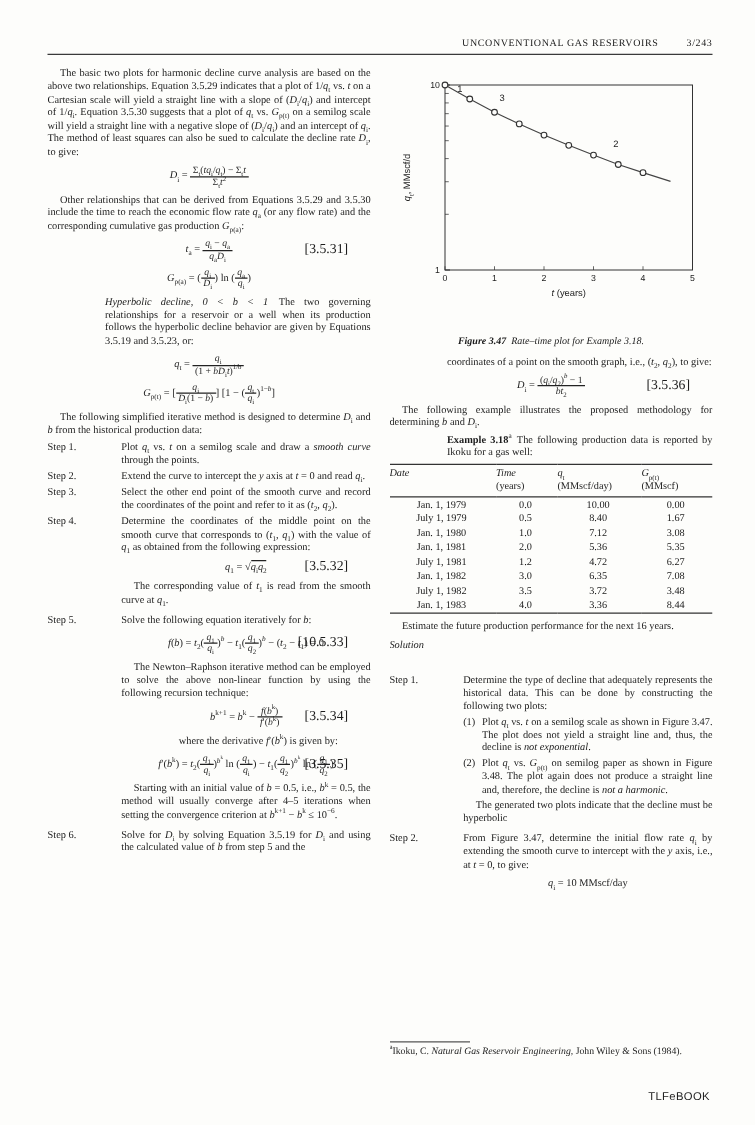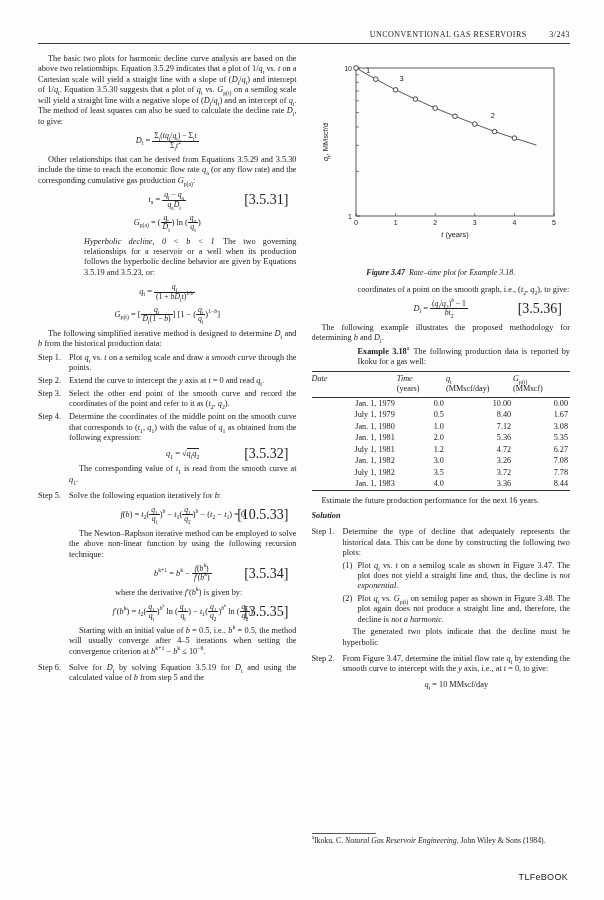--- a/index.html
+++ b/index.html
@@ -25,43 +25,43 @@
     position:absolute; top:54px; left:38px; right:34px; height:794px;
     display:flex; gap:15px;
   }
   .col { width:50%; height:794px; overflow:hidden; position:relative;
          font-size:8.3px; line-height:1.26; text-align:justify; }
   p.para { margin:0 0 3px; text-indent:10px; }
   p.noindent { text-indent:0;margin-left:46px; }
   p.cont { margin-top:2px; }
   .eq { position:relative; margin:5px 0 5px; text-align:center; }
   .eq .eq-body { display:inline-block; max-width:calc(100% - 38px); }
-  .eq .eq-num { position:absolute; right:8px; top:50%; transform:translateY(-50%); font-size:14px; }
+  .eq .eq-num { position:absolute; right:18px; top:50%; transform:translateY(-50%); font-size:11px; }
   .frac { display:inline-flex; flex-direction:column; vertical-align:middle;
           text-align:center; line-height:1.08; font-size:.93em; }
   .frac .num { border-bottom:.7px solid #222; padding:0 2px; }
   .frac .den { padding:0 2px; }
   .sqrt { border-top:.7px solid #222; }
   sub, sup { font-size:.7em; line-height:0; }
-  .step { display:flex; margin:0 0 2.5px; }
+  .step { display:flex; margin:0 0 2.5px;gap:28px; }
   .step-label { flex:0 0 31px; }
   .step-body { flex:1; text-align:justify; min-width:0; }
   .item { display:flex; margin:2px 0; }
   .item-label { flex:0 0 15px; }
   .item-body { flex:1; }
   figure { margin:2px 0 6px; text-align:center; }
   figcaption { font-size:8px; margin-top:21px; }
   svg text { font-family:"Liberation Sans","DejaVu Sans",sans-serif; fill:#222; }
   .prod-table { width:100%; border-collapse:collapse; font-size:8.2px;
                 border-top:1px solid #333; border-bottom:1px solid #333;
                 margin:4px 0 5px; }
   .prod-table th { text-align:left; font-weight:normal; padding:2px 2px 3px 0;
                    border-bottom:1px solid #333; vertical-align:top; line-height:1.2; }
-  .prod-table td { padding:.6px 2px .6px 0; text-align:right; }
-  .solution-heading { font-weight:bold; font-style:italic; margin:4px 0 6px; }
+  .prod-table td { padding:.6px 2px .6px 0; text-align:center; }
+  .solution-heading { font-weight:normal; font-style:italic; margin:4px 0 18px; }
   .example-heading b { font-weight:bold; }
   .footnote { position:absolute; bottom:2px; left:0; right:0; font-size:7.8px; text-align:left; }
   .footnote-rule { width:64px; border-top:.8px solid #555; margin-bottom:2px; }
   .footer { position:absolute; right:36px; bottom:18px; font-size:9px;
             font-family:"Liberation Sans","DejaVu Sans",sans-serif; letter-spacing:.3px; }
 </style>
 </head>
 <body>
 
 <div class="page">
@@ -303,28 +303,28 @@
             </tr>
             <tr>
               <td>July 1, 1981</td>
               <td>1.2</td>
               <td>4.72</td>
               <td>6.27</td>
             </tr>
             <tr>
               <td>Jan. 1, 1982</td>
               <td>3.0</td>
-              <td>3.26</td>
+              <td>6.35</td>
               <td>7.08</td>
             </tr>
             <tr>
               <td>July 1, 1982</td>
               <td>3.5</td>
               <td>3.72</td>
-              <td>7.78</td>
+              <td>3.48</td>
             </tr>
             <tr>
               <td>Jan. 1, 1983</td>
               <td>4.0</td>
               <td>3.36</td>
               <td>8.44</td>
             </tr>
           </tbody>
       </table>
 

